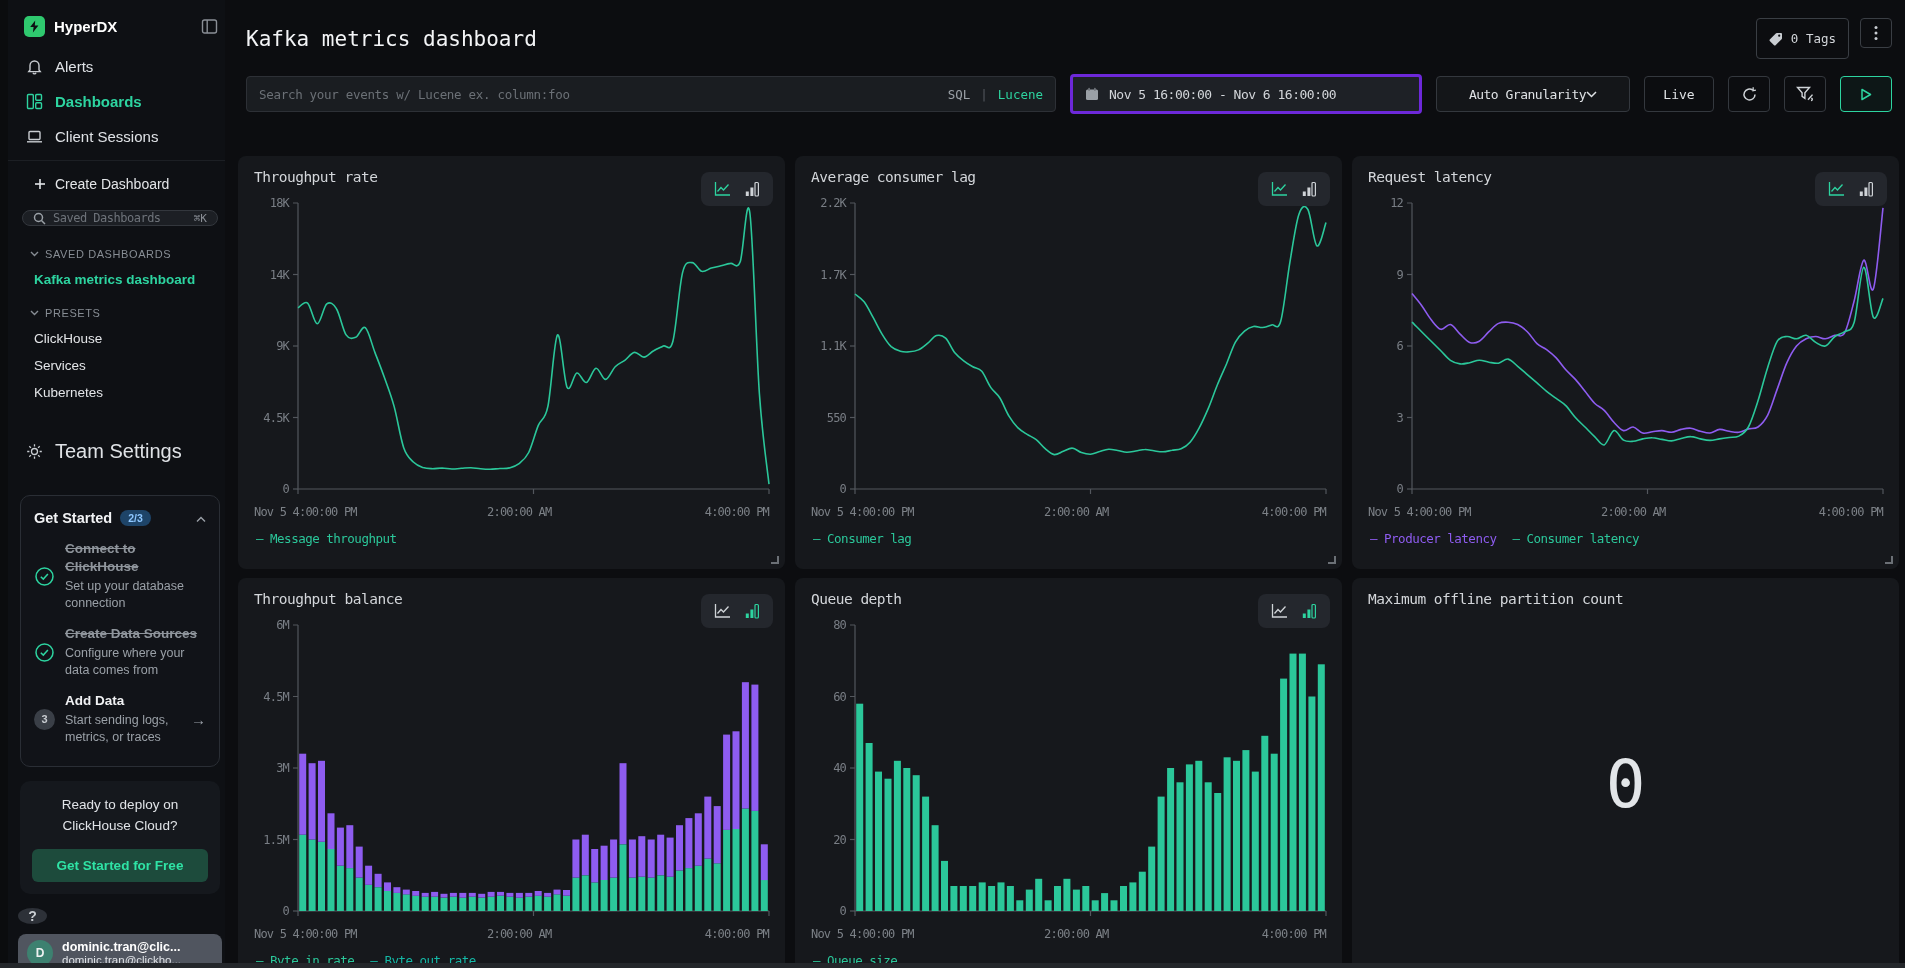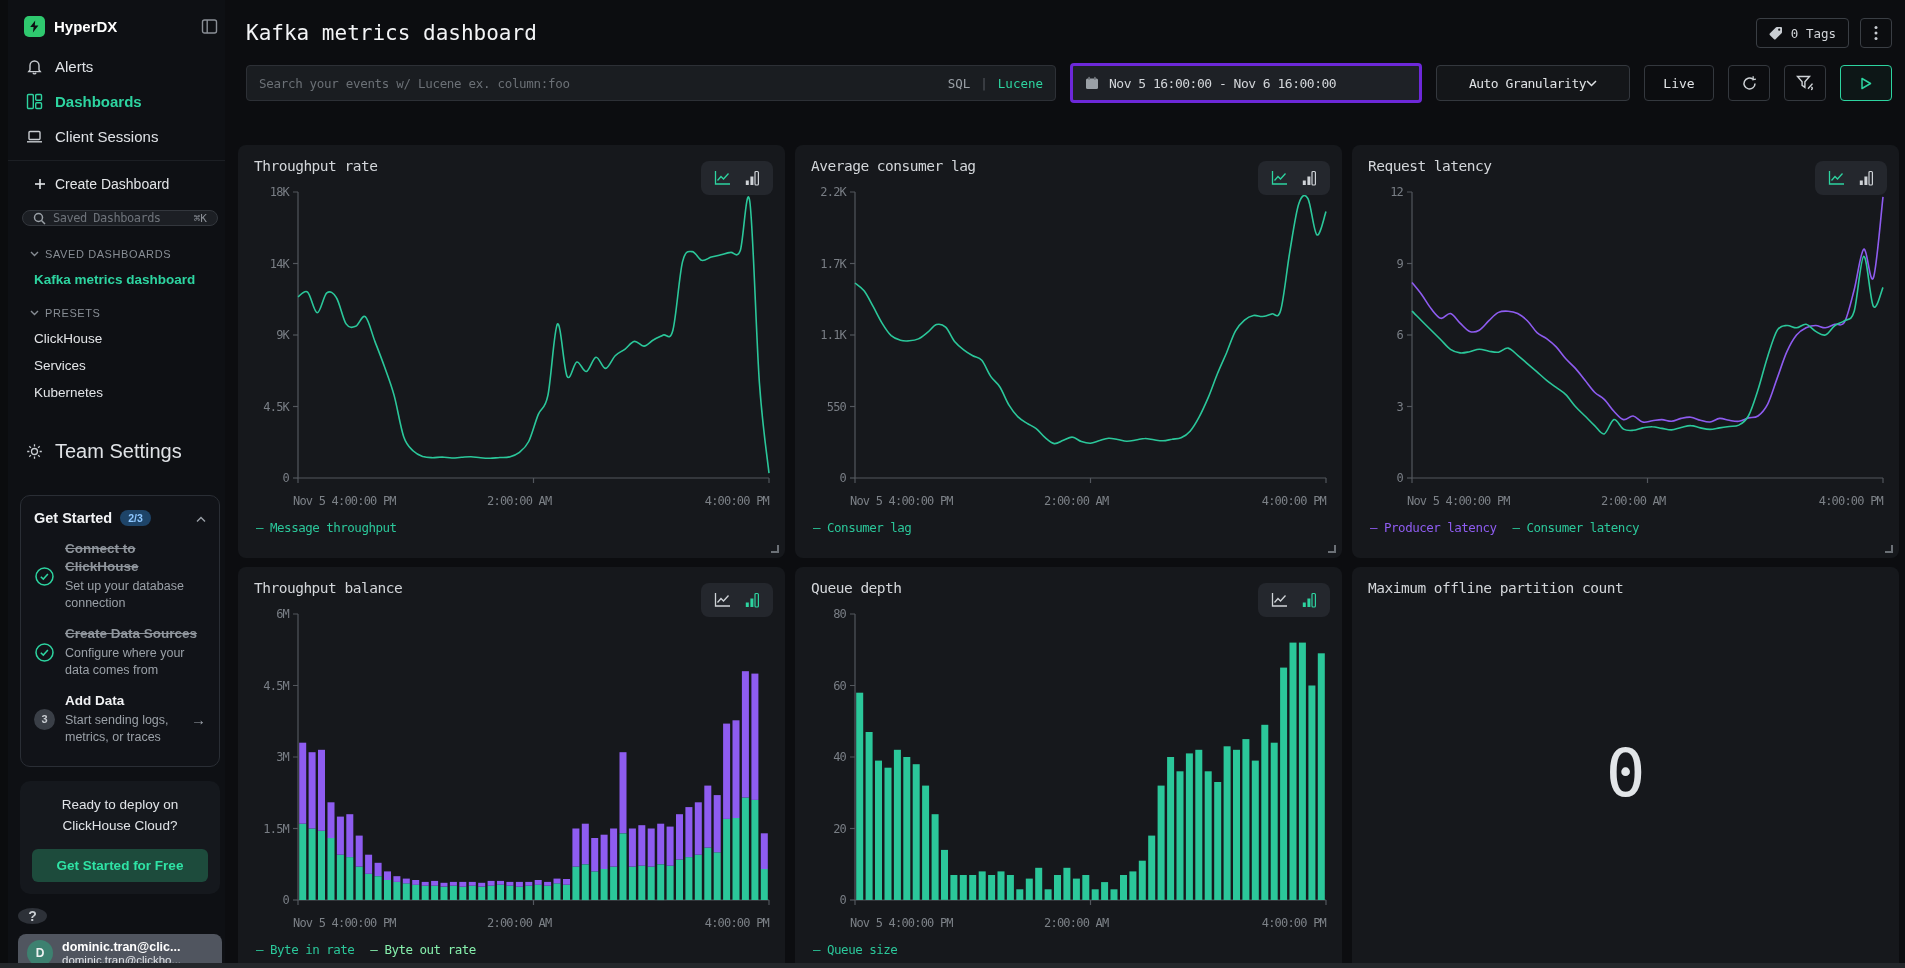--- a/index.html
+++ b/index.html
@@ -52,21 +52,21 @@
   .avatar { width:26px; height:26px; border-radius:50%; background:#3d8170; color:#eef1f1; font-size:12px; font-weight:bold;
     display:flex; align-items:center; justify-content:center; flex:0 0 auto; }
   .user-chip .n { font-size:12.5px; font-weight:bold; color:#fff; white-space:nowrap; }
   .user-chip .e { font-size:11.5px; color:#dfe2e6; white-space:nowrap; }
 
   
   #main { position:absolute; left:225px; top:0; right:0; height:963px; background:#0c0d10; }
   .hd-row1 { display:flex; align-items:center; justify-content:space-between; padding:18px 13px 0 21px; }
   .page-title { font-size:21px; color:#f3f4f6; font-weight:500; }
   .hd-right { display:flex; gap:11px; }
-  .tags-btn { height:30px; border:1px solid #3a3e44; border-radius:4px; background:transparent; color:#d2d5d9;
+  .tags-btn { height:41px; border:1px solid #3a3e44; border-radius:4px; background:transparent; color:#d2d5d9;
     font-size:12.5px; display:flex; align-items:center; gap:8px; padding:0 12px; cursor:pointer; }
   .dots-btn { width:32px; height:30px; border:1px solid #3a3e44; border-radius:4px; background:transparent;
     color:#c9cdd2; display:flex; align-items:center; justify-content:center; cursor:pointer; }
   .hd-row2 { display:flex; align-items:center; padding:15px 13px 15px 21px; gap:14px; }
   .search-box { flex:1; height:36px; background:#1a1d21; border:1px solid #2d3036; border-radius:4px;
     display:flex; align-items:center; padding:0 12px; gap:10px; }
   .search-ph { flex:1; color:#6b7076; font-size:12.5px; letter-spacing:-0.3px; }
   .lang-sql { color:#9ba1a7; font-size:12.5px; cursor:pointer; }
   .lang-sep { color:#54585e; font-size:12.5px; }
   .lang-lucene { color:#2dd4a0; font-size:12.5px; cursor:pointer; }
@@ -83,21 +83,21 @@
 
   
   .grid { display:grid; grid-template-columns:repeat(3, 1fr); grid-template-rows:413px 413px;
     gap:9px 10px; margin:27px 6px 0 13px; }
   .panel { background:#16181c; border-radius:8px; position:relative; overflow:hidden; }
   .panel-title { font-size:14.5px; color:#d3d6da; padding:13px 16px 4px 16px; letter-spacing:-0.5px; }
   .plot-wrap { position:relative; margin:0 6px 0 6px; }
   .toggle { position:absolute; top:16px; right:12px; background:#24272d; border-radius:8px; padding:9px 13px;
     display:flex; gap:14px; align-items:center; z-index:3; cursor:pointer; }
   .xlabels { position:relative; height:18px; font-size:12px; color:#7c8187; letter-spacing:-0.8px; }
-  .xlabels .xl { position:absolute; left:10px; top:0;margin-left:39px; }
+  .xlabels .xl { position:absolute; left:10px; top:0; }
   .xlabels .xm { position:absolute; left:50%; transform:translateX(-38%); top:0; }
   .xlabels .xr { position:absolute; right:10px; top:0; }
   .legend { display:flex; gap:16px; padding:8px 0 0 12px; font-size:12.5px; letter-spacing:-0.5px; }
   .legend span { white-space:nowrap; }
   .corner { position:absolute; right:6px; bottom:5px; width:8px; height:8px;
     border-right:2px solid #6b7076; border-bottom:2px solid #6b7076; }
   .big-number { position:absolute; left:0; right:0; top:0; bottom:0; display:flex; align-items:center; justify-content:center;
     font-size:66px; color:#e2e5e8; font-family:"DejaVu Sans Mono",monospace; }
   .bottom-strip { position:absolute; left:0; bottom:0; width:1905px; height:5px; background:#24272b; }
 </style>
@@ -542,21 +542,21 @@
             <rect x="507.4" y="199.9" width="7.0" height="100.1" fill="#2bc79a"></rect>
             <rect x="507.4" y="73.6" width="7.0" height="126.3" fill="#8e5cf0"></rect>
             <rect x="516.8" y="269.0" width="7.0" height="31.0" fill="#2bc79a"></rect>
             <rect x="516.8" y="233.3" width="7.0" height="35.8" fill="#8e5cf0"></rect>
           </svg><div class="xlabels mono">
             <span class="xl">Nov 5 4:00:00 PM</span>
             <span class="xm">2:00:00 AM</span>
             <span class="xr">4:00:00 PM</span>
           </div><div class="legend mono">
             <span style="color: rgb(43, 199, 154);">— Byte in rate</span>
-            <span style="color: #86efac;">— Byte out rate</span>
+            <span style="color: #14b8a6;">— Byte out rate</span>
           </div></div>
         <div class="toggle">
           <svg width="17" height="16" viewBox="0 0 17 16" fill="none" stroke="#cfd3d7" stroke-width="1.3">
             <path d="M1.5 1 V14 H16"></path>
             <path d="M3.5 10.5 L7 6.5 L9.5 9 L14.5 3.5"></path>
           </svg>
           <svg width="15" height="16" viewBox="0 0 15 16" fill="none">
             <rect x="0.8" y="10.5" width="3" height="4.5" fill="#2dd4a0"></rect>
             <rect x="5.4" y="6.5" width="3" height="8.5" fill="#2dd4a0"></rect>
             <rect x="10" y="1.5" width="3.4" height="13.5" stroke="#2dd4a0" stroke-width="1.2" rx="1"></rect>

